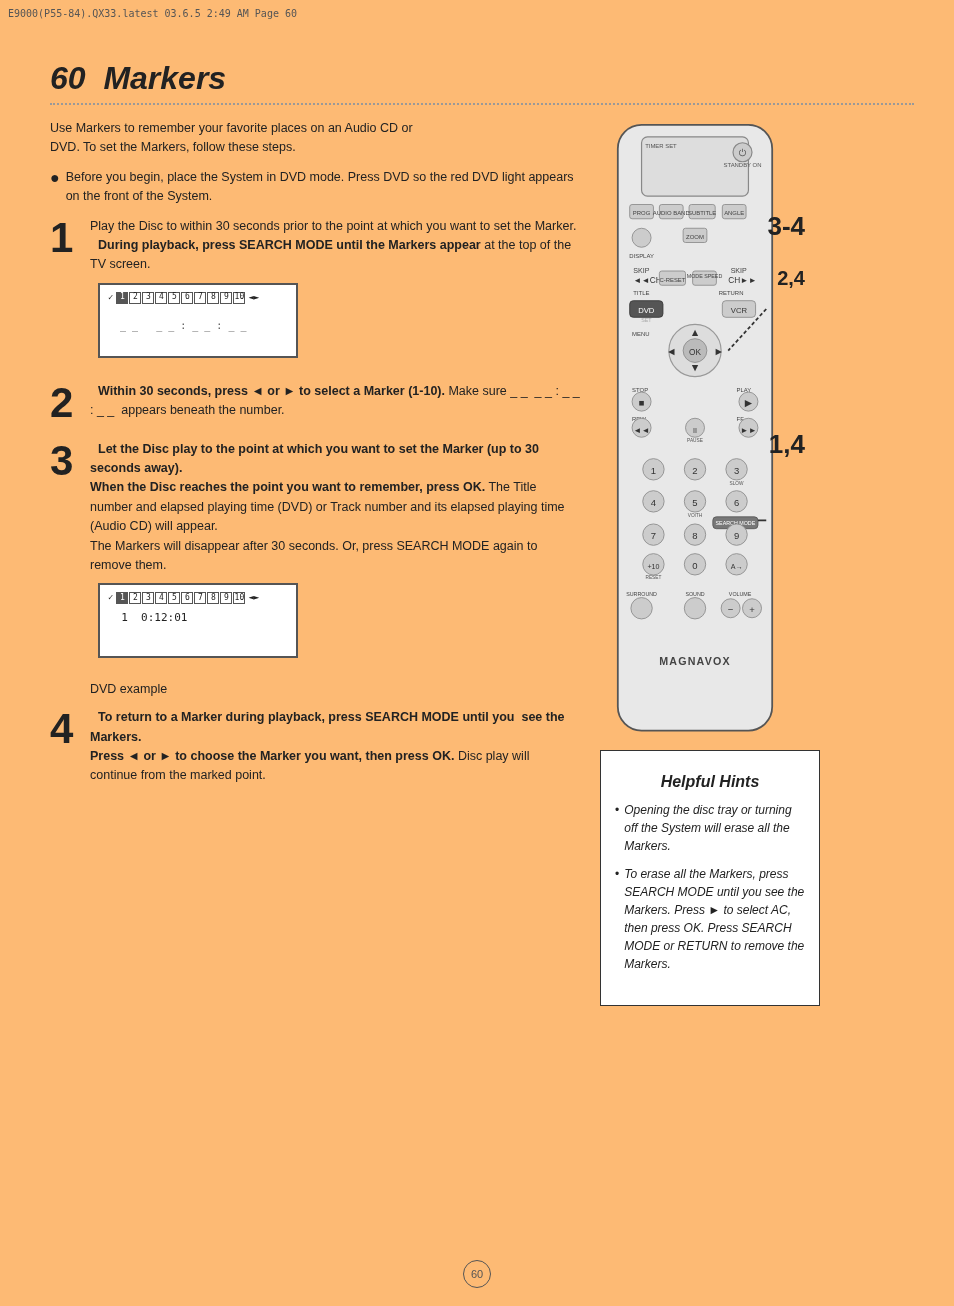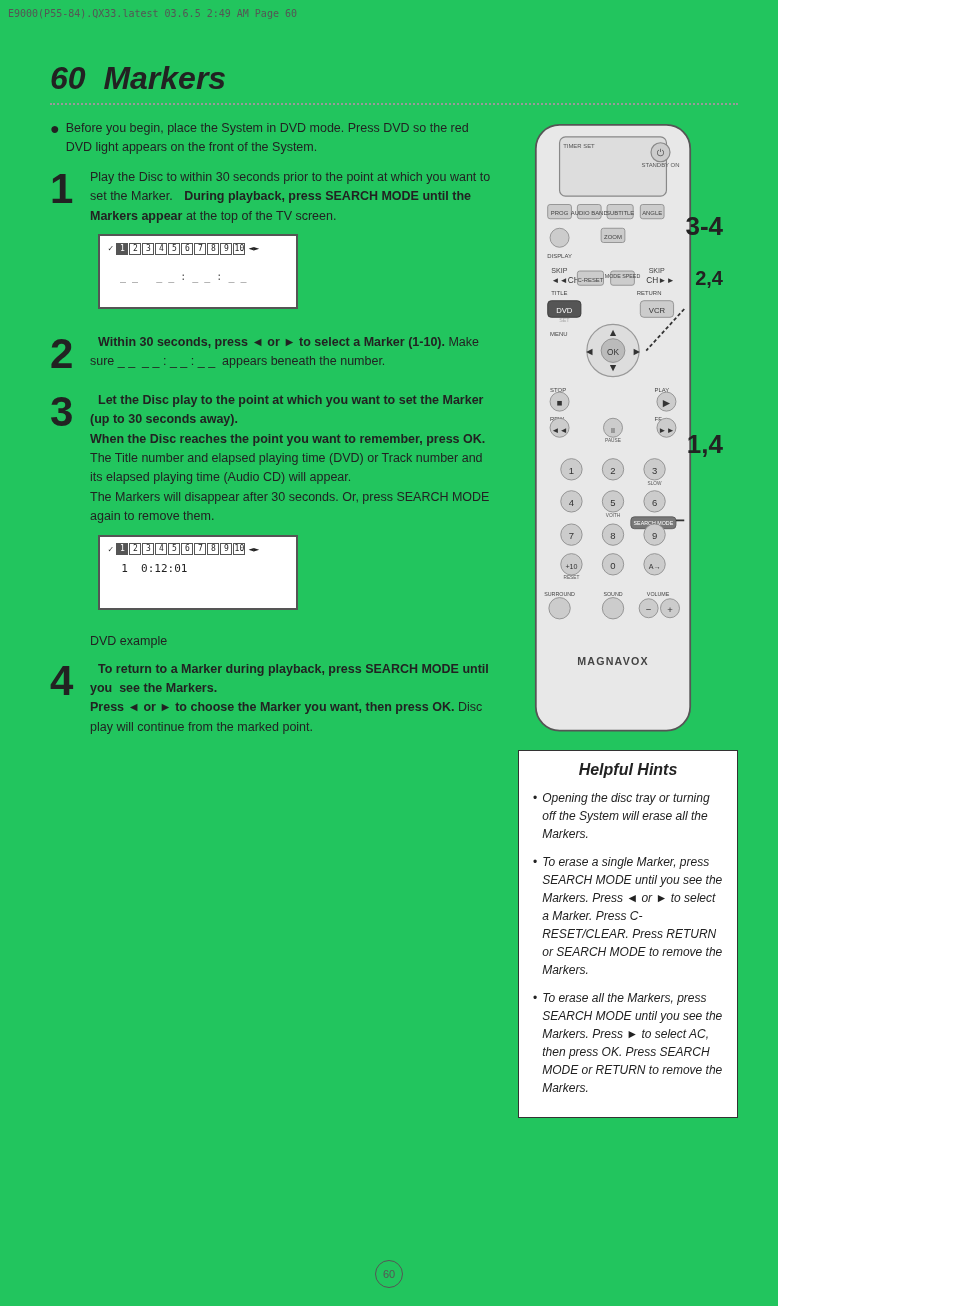--- a/index.html
+++ b/index.html
@@ -8,23 +8,23 @@
       font-family: Arial, Helvetica, sans-serif;
       font-size: 13px;
       color: #222;
       width: 954px;
       min-height: 1306px;
       position: relative;
       overflow: hidden;
     }
 
     .page-container {
-      width: 778px;
+      width: 954px;
       min-height: 1306px;
-      background: #22c55e;
+      background: #fdba74;
       padding: 30px 40px 40px 50px;
       position: relative;
     }
 
     
     .header-bar {
       font-size: 10px;
       color: #555;
       font-family: monospace;
       position: absolute;
@@ -174,21 +174,21 @@
     .dvd-label {
       font-size: 12.5px;
       font-weight: normal;
       margin: 4px 0 12px 40px;
     }
 
     
     .hints-box {
       border: 1.5px solid #333;
       background: #fff;
-      padding: 10px 14px;
+      padding: 22px 14px;
       margin-top: 10px;
       width: 100%;
     }
 
     .hints-title {
       font-size: 16px;
       font-weight: bold;
       font-style: italic;
       text-align: center;
       margin-bottom: 10px;
@@ -256,20 +256,24 @@
       <span>60</span>&nbsp;&nbsp;<span>Markers</span>
     </span>
   </div>
 
   <hr class="dotted-line">
 
   <div class="main-layout">
 
     <div class="left-content">
 
+      <div class="intro-text">
+        <span>Use Markers to remember your favorite places on an Audio CD or</span><br>
+        <span>DVD. To set the Markers, follow these steps.</span>
+      </div>
 
       <div class="bullet-item">
         <span class="bullet-dot">●</span>
         <span>Before you begin, place the System in DVD mode. Press DVD so the red DVD light appears on the front of the System.</span>
       </div>
 
       <div class="step">
         <div class="step-number">1</div>
         <div class="step-content">
           Play the Disc to within 30 seconds prior to the point at which you want to set the Marker. <strong>During playback, press SEARCH MODE until the Markers appear</strong> at the top of the TV screen.
@@ -485,21 +489,20 @@
           <line x1="140" y1="160" x2="108" y2="195" stroke="#333" stroke-width="1.5" stroke-dasharray="3,2"></line>
 
           <line x1="140" y1="338" x2="133" y2="338" stroke="#333" stroke-width="1.5"></line>
         </svg>
       </div>
 
       <div class="hints-box" style="margin-top: 10px;">
         <div class="hints-title">Helpful Hints</div>
         <ul class="hints-list">
           <li>Opening the disc tray or turning off the System will erase all the Markers.</li>
-          <li>To erase a single Marker, press SEARCH MODE until you see the Markers. Press ◄ or ► to select a Marker. Press C-RESET/CLEAR. Press RETURN or SEARCH MODE to remove the Markers.</li>
           <li>To erase all the Markers, press SEARCH MODE until you see the Markers. Press ► to select AC, then press OK. Press SEARCH MODE or RETURN to remove the Markers.</li>
         </ul>
       </div>
 
     </div>
   </div>
 
   <div class="page-circle">
     <span>60</span>
   </div>

